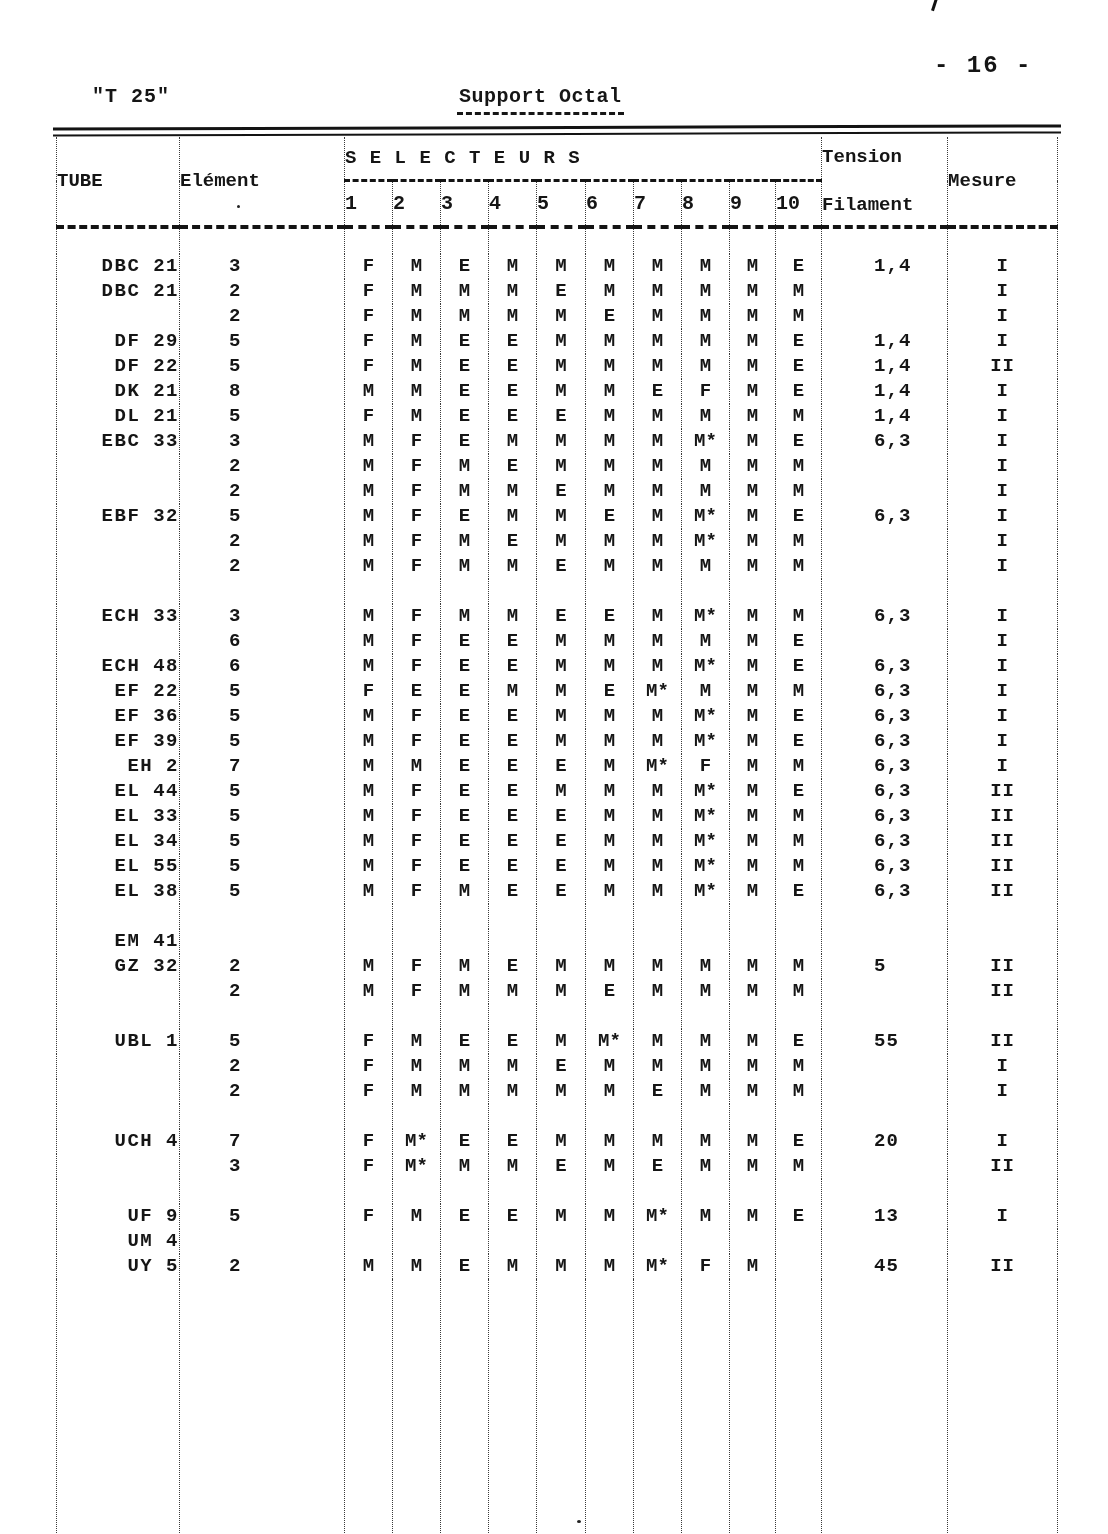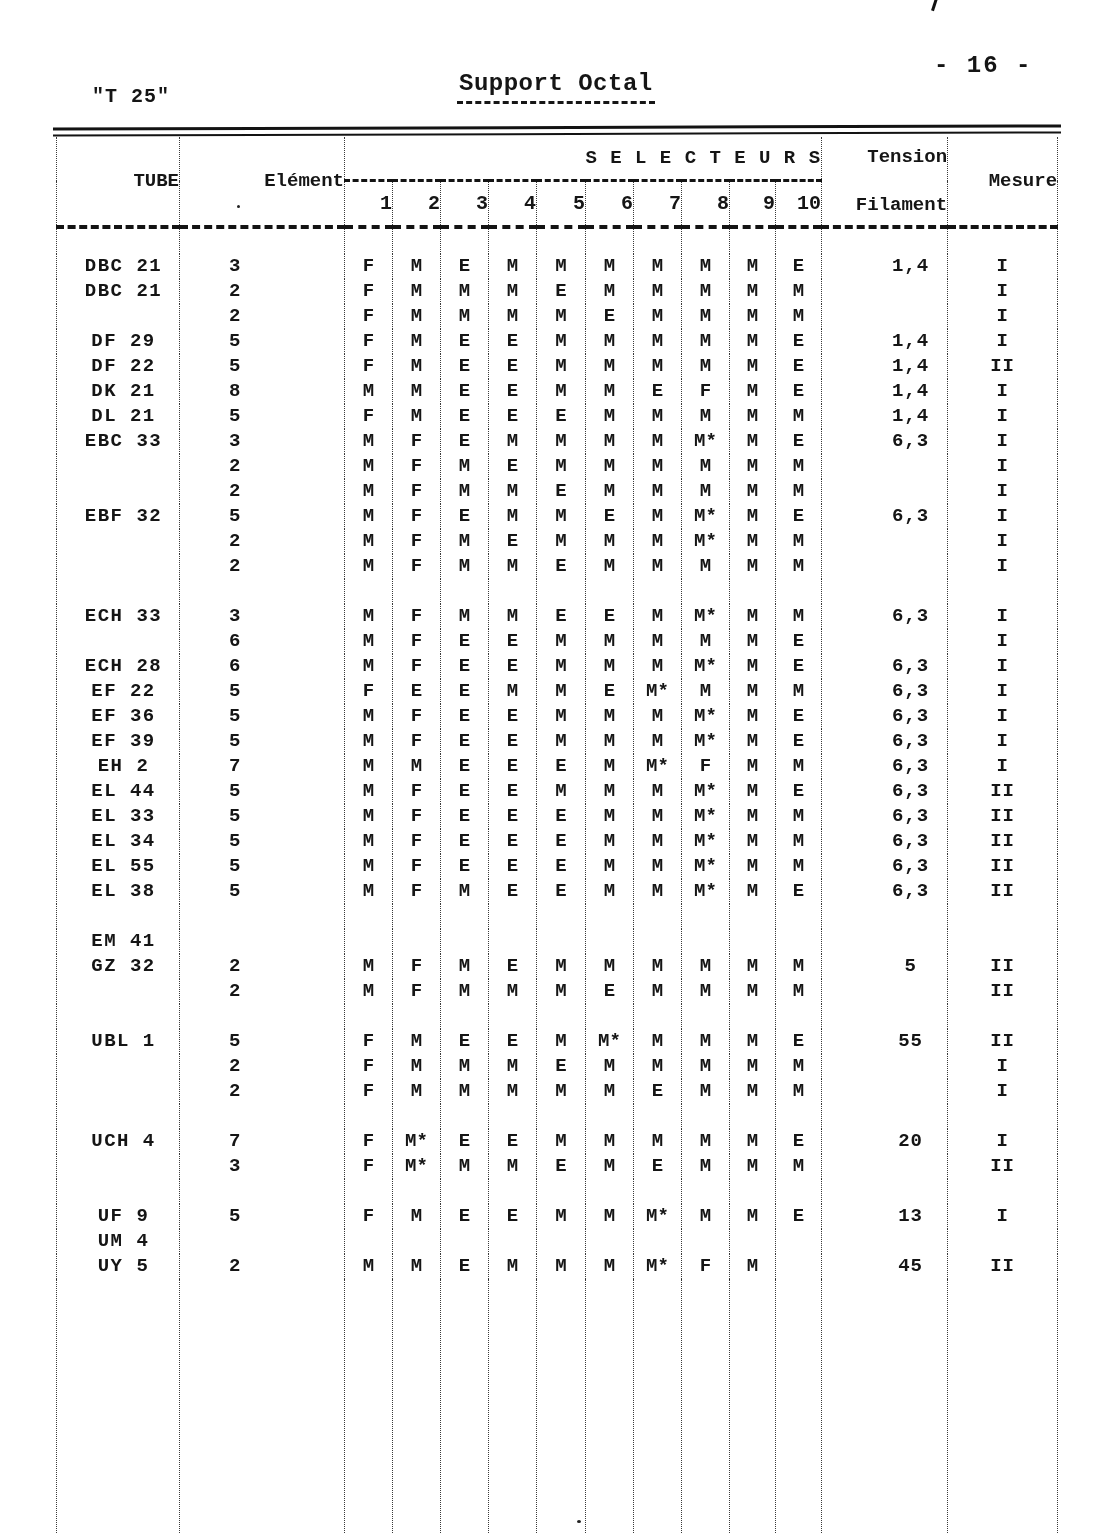--- a/index.html
+++ b/index.html
@@ -2,43 +2,43 @@
 <html><head>
 <meta charset="utf-8">
 <style>
   html,body{margin:0;padding:0}
   body{
     width:1108px;height:1534px;position:relative;background:#ffffff;
     color:#151515;font-family:"Liberation Mono","DejaVu Sans Mono",monospace;
     font-weight:bold;overflow:hidden;
   }
   .t25-label{position:absolute;left:92px;top:85px;font-size:20px;letter-spacing:1px}
-  .page-title{position:absolute;left:457px;top:70px;font-size:24px;letter-spacing:.5px;
+  .page-title{position:absolute;left:457px;top:85px;font-size:20px;letter-spacing:.5px;
     border-bottom:3px dashed #161616;padding:0 2px 4px 2px}
   .page-number{position:absolute;left:934px;top:52px;font-size:24px;letter-spacing:2px}
 
   .table-wrap{position:absolute;left:56px;top:126px;width:1002px}
   .double-rule{height:4px;border-top:3px solid #131313;border-bottom:2px solid #131313;
     width:1008px;margin-left:-3px;transform:rotate(-0.18deg)}
 
   table{border-collapse:collapse;table-layout:fixed;width:1002px;margin-top:2px}
   th,td{border-left:1px dotted #3a3a3a;border-right:1px dotted #3a3a3a;padding:0;font-weight:bold;overflow:hidden}
-  thead th{font-size:19px;vertical-align:middle;text-align:right}
+  thead th{font-size:19px;vertical-align:middle;text-align:left}
   .h-tube,.h-el,.h-tension,.h-mesure{border-bottom:4px dashed #131313}
   .h-sel{border-bottom:3px dashed #131313;letter-spacing:1px;height:42px}
   .h-num{height:43px;border-bottom:4px dashed #131313;font-size:20px}
   .h-tension div{line-height:20px}
   .h-tension div:first-child{margin-bottom:28px}
 
   tbody td{font-size:19px;line-height:25px;height:25px;white-space:pre}
   tr.sp td{line-height:1px;font-size:1px}
-  .c-tube{text-align:center;padding-left:11px;letter-spacing:1.5px}
+  .c-tube{text-align:right;padding-left:11px;letter-spacing:1.5px}
   .c-el{text-align:left;padding-left:49px}
   .c-sel{text-align:center}
-  .c-tension{text-align:center;padding-left:52px;letter-spacing:1px}
+  .c-tension{text-align:left;padding-left:52px;letter-spacing:1px}
   .c-mesure{text-align:center;letter-spacing:1px}
 
   .corner-tick{position:absolute;left:933px;top:-2px;width:3px;height:13px;background:#111;transform:rotate(18deg)}
   .stray-dot-a{position:absolute;left:237px;top:205px;width:3px;height:3px;background:#222;border-radius:50%}
   .stray-dot-b{position:absolute;left:577px;top:1520px;width:4px;height:3px;background:#222;border-radius:50%}
 </style>
 </head>
 <body>
 
 <div class="t25-label">"T 25"</div>
@@ -355,21 +355,21 @@
           <td class="c-sel">M</td>
           <td class="c-sel">M</td>
           <td class="c-sel">M</td>
           <td class="c-sel">M</td>
           <td class="c-sel">M</td>
           <td class="c-sel">E</td>
           <td class="c-tension"></td>
           <td class="c-mesure">I</td>
         </tr>
         <tr>
-          <td class="c-tube">ECH 28</td>
+          <td class="c-tube">ECH 48</td>
           <td class="c-el">6</td>
           <td class="c-sel">M</td>
           <td class="c-sel">F</td>
           <td class="c-sel">E</td>
           <td class="c-sel">E</td>
           <td class="c-sel">M</td>
           <td class="c-sel">M</td>
           <td class="c-sel">M</td>
           <td class="c-sel">M*</td>
           <td class="c-sel">M</td>

